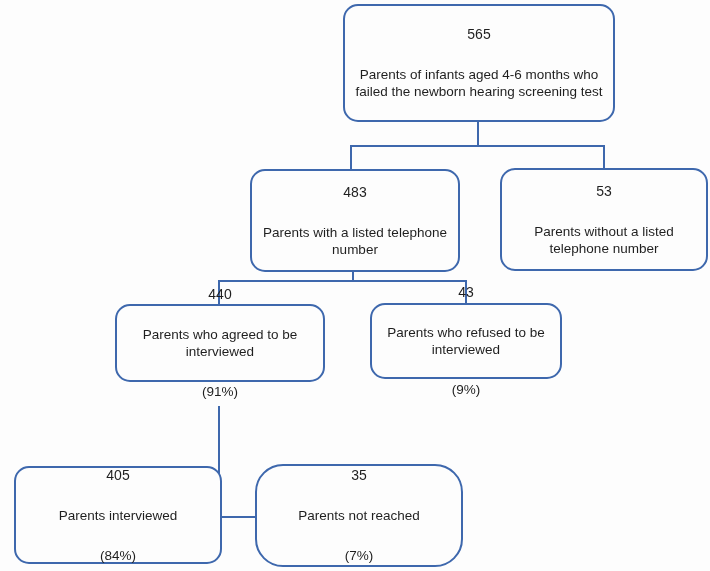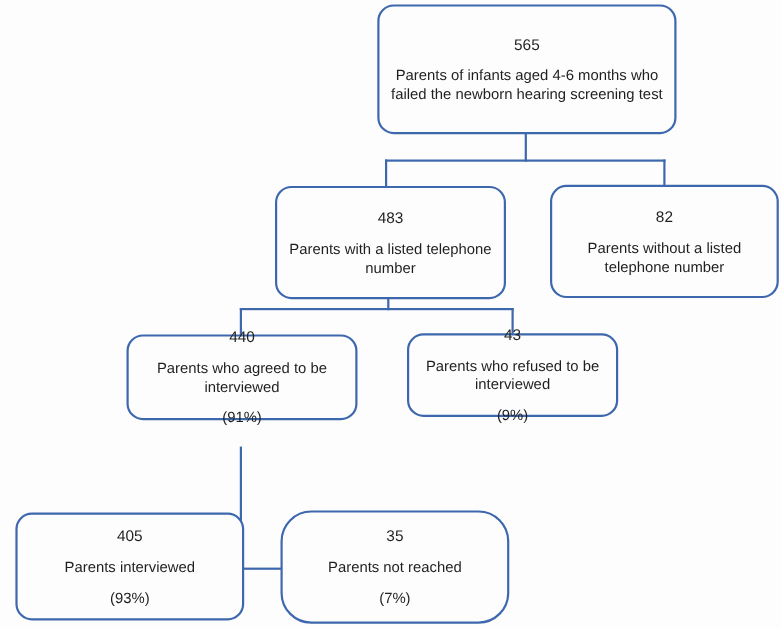--- a/index.html
+++ b/index.html
@@ -20,21 +20,21 @@
   .node {
     position: absolute;
     box-sizing: border-box;
     border: 2px solid var(--line);
     border-radius: 15px;
     background: var(--bg);
     display: flex;
     flex-direction: column;
     align-items: center;
     justify-content: center;
-    row-gap: 11px;
+    row-gap: 23px;
     text-align: center;
     font-size: 13.5px;
     line-height: 17px;
     padding: 4px 9px;
     z-index: 2;
   }
   .node .count { font-size: 14px; }
   .edge {
     position: absolute;
     background: var(--line);
@@ -86,40 +86,40 @@
     <div class="count">565</div>
     <div class="label">Parents of infants aged 4-6 months who failed the newborn hearing screening test</div>
   </div>
 
   <div class="node" id="n-listed">
     <div class="count">483</div>
     <div class="label">Parents with a listed telephone number</div>
   </div>
 
   <div class="node" id="n-unlisted">
-    <div class="count">82</div>
+    <div class="count">53</div>
     <div class="label">Parents without a listed telephone number</div>
   </div>
 
   <div class="node" id="n-agreed">
     <div class="count">440</div>
     <div class="label">Parents who agreed to be interviewed</div>
     <div class="percent">(91%)</div>
   </div>
 
   <div class="node" id="n-refused">
     <div class="count">43</div>
     <div class="label">Parents who refused to be interviewed</div>
     <div class="percent">(9%)</div>
   </div>
 
   <div class="node" id="n-interviewed">
     <div class="count">405</div>
     <div class="label">Parents interviewed</div>
-    <div class="percent">(93%)</div>
+    <div class="percent">(84%)</div>
   </div>
 
   <div class="node" id="n-notreached">
     <div class="count">35</div>
     <div class="label">Parents not reached</div>
     <div class="percent">(7%)</div>
   </div>
 
 </div>
 

